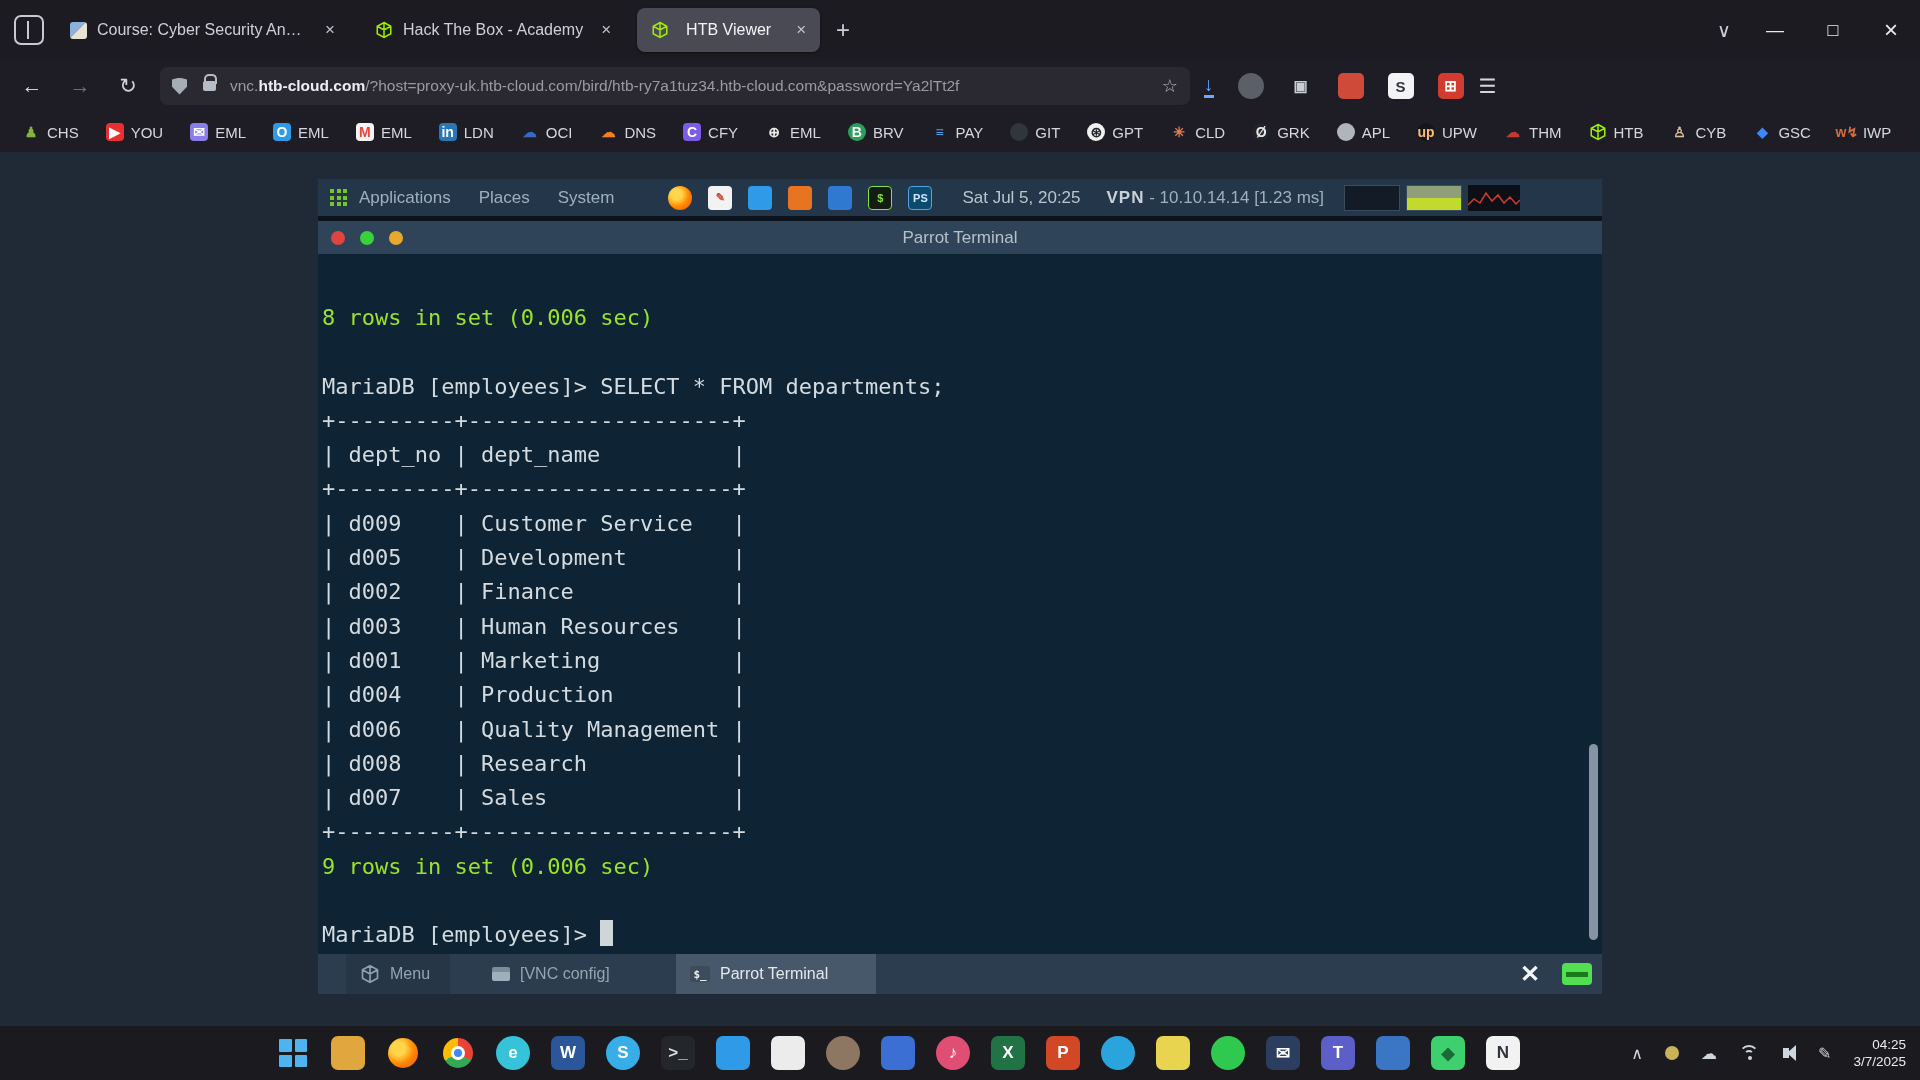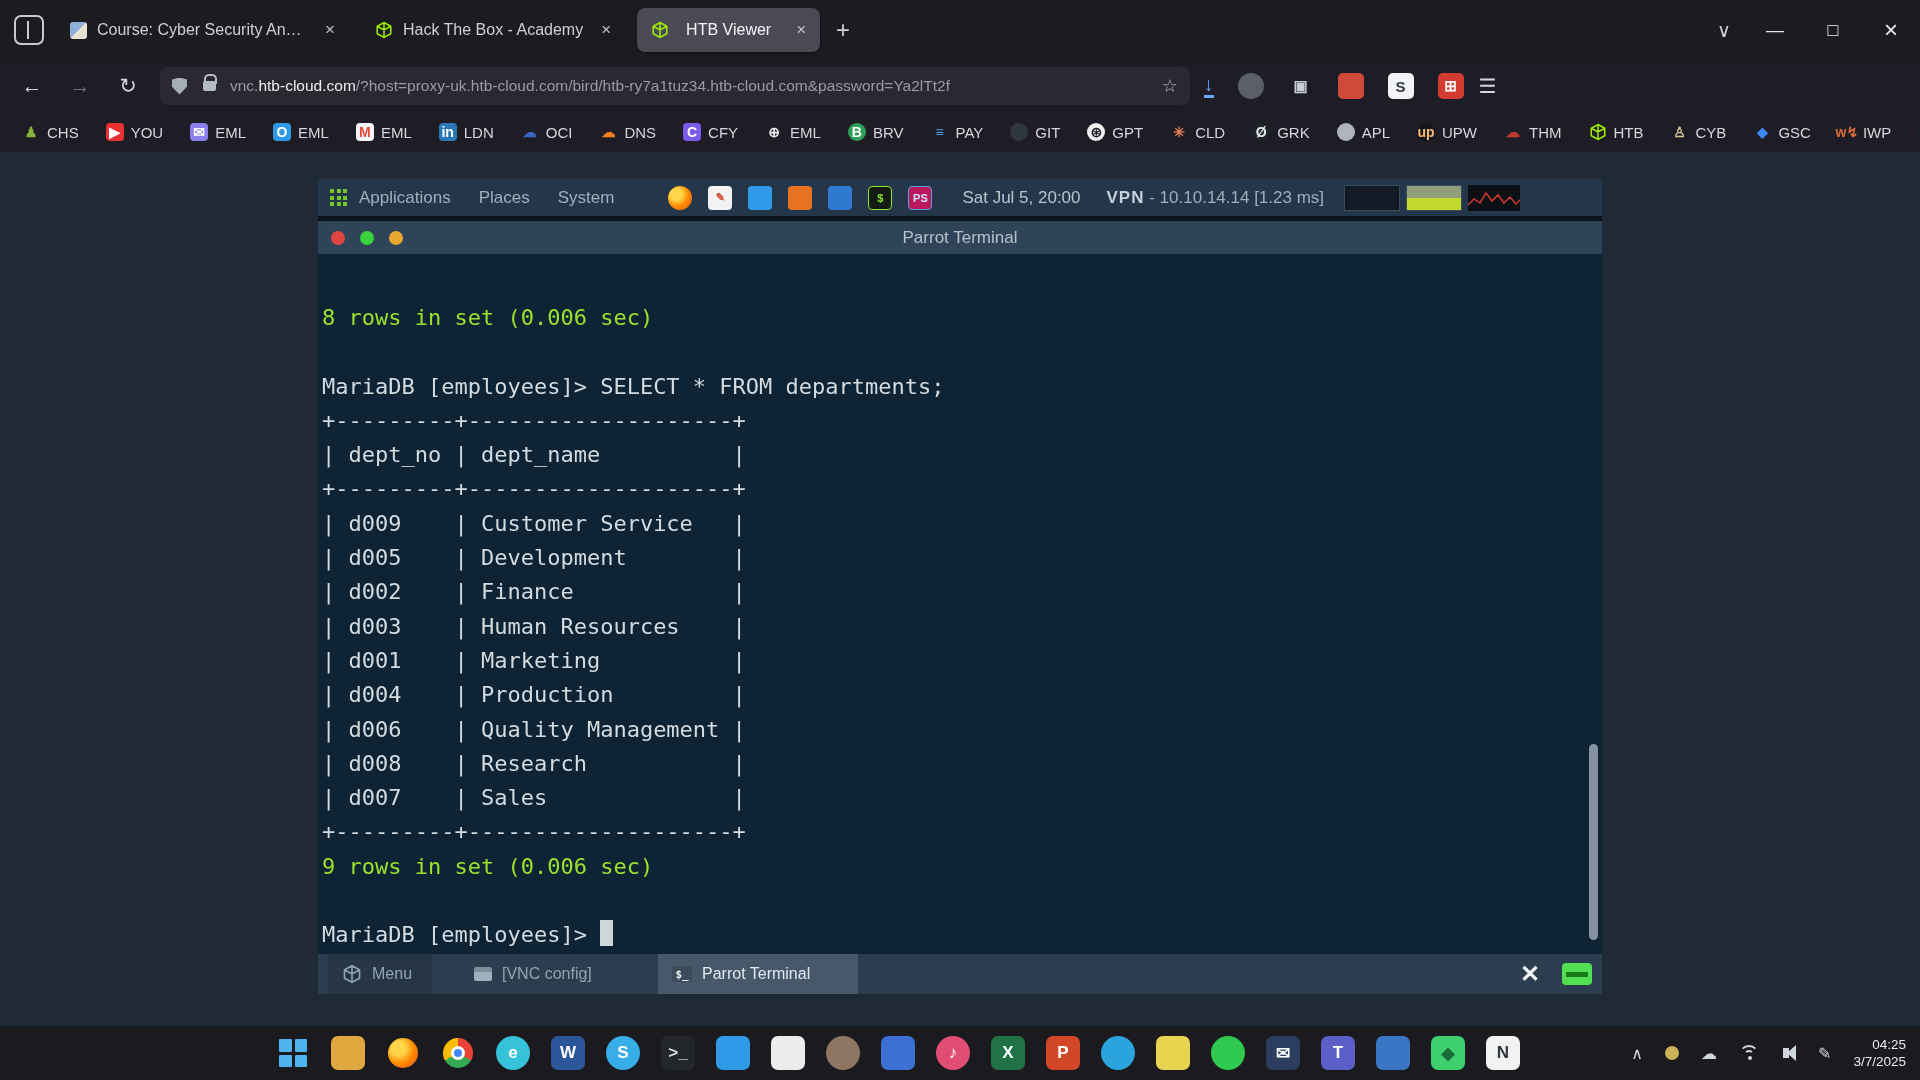--- a/index.html
+++ b/index.html
@@ -30,21 +30,21 @@
   .nav-ic { color:#cfd0d8; font-size:21px; width:48px; text-align:center; }
   .nav-ic.dim { color:#6d6d78; }
   .urlfield { width:1030px; height:38px; margin-left:8px; background:#2a2932; border-radius:8px;
     display:flex; align-items:center; padding:0 12px; }
   .shield { width:15px; height:17px; background:#a7adb7;
     clip-path:polygon(50% 0,100% 12%,100% 55%,50% 100%,0 55%,0 12%); }
   .lock { width:13px; height:10px; background:#b6bcc6; border-radius:2px; position:relative; margin-left:16px; }
   .lock::before { content:""; position:absolute; width:9px; height:8px; border:2px solid #b6bcc6;
     border-bottom:none; border-radius:5px 5px 0 0; top:-7px; left:1px; }
   .url { margin-left:14px; font-size:15.5px; color:#9a9aa6; white-space:nowrap; overflow:hidden; flex:1; }
-  .url b { color:#ecedf2; font-weight:normal; }
+  .url b { color:#ecedf2; font-weight:bold; }
   .star { color:#b8b8c4; font-size:18px; }
   .actions { display:flex; align-items:center; margin-left:14px; gap:24px; }
   .act { width:26px; height:26px; display:flex; align-items:center; justify-content:center;
     border-radius:5px; font-size:15px; font-weight:bold; }
   .dl { color:#6aa9ff; font-size:19px; border-bottom:3px solid #6aa9ff; height:24px; }
   .menu-ic { color:#d4d4dc; font-size:20px; }
 
   .bookmarksbar { position:absolute; top:112px; left:0; width:1920px; height:40px; background:#1e1d25;
     display:flex; align-items:center; padding-left:22px; gap:27px; }
   .bm { display:flex; align-items:center; gap:7px; color:#d6d6de; font-size:15px; }
@@ -319,23 +319,23 @@
           <span class="pmenu" data-interactable="true">Places</span>
           <span class="pmenu" data-interactable="true">System</span>
         </span>
       <span id="panel-apps" style="display:flex;align-items:center;margin-left:26px;">
           <span class="papp ff-circle" data-interactable="true"></span>
           <span class="papp " data-interactable="true" style="background: rgb(242, 242, 242); color: rgb(208, 74, 58);">✎</span>
           <span class="papp " data-interactable="true" style="background: rgb(47, 155, 232); color: rgb(255, 255, 255);"></span>
           <span class="papp " data-interactable="true" style="background: rgb(232, 116, 34); color: rgb(255, 255, 255);"></span>
           <span class="papp " data-interactable="true" style="background: rgb(47, 121, 208); color: rgb(255, 255, 255);"></span>
           <span class="papp " data-interactable="true" style="background: rgb(18, 28, 18); color: rgb(138, 226, 52); border: 1.5px solid rgb(138, 226, 52);">$</span>
-          <span class="papp " data-interactable="true" style="background: #be185d; color: rgb(207, 230, 255); border: 1.5px solid rgb(90, 160, 224);">PS</span>
-        </span>
-      <span class="pclock" data-interactable="true">Sat Jul 5, 20:00</span>
+          <span class="papp " data-interactable="true" style="background: #0c4a6e; color: rgb(207, 230, 255); border: 1.5px solid rgb(90, 160, 224);">PS</span>
+        </span>
+      <span class="pclock" data-interactable="true">Sat Jul 5, 20:25</span>
       <span class="pvpn" data-interactable="false"><b>VPN</b> <span>- 10.10.14.14 [1.23 ms]</span></span>
       <span class="pboxes">
         <span class="pbox" data-interactable="false"></span>
         <span class="pbox preview" data-interactable="true"></span>
         <span class="pbox graph" data-interactable="false">
           <svg width="52" height="26" viewBox="0 0 52 26">
               <polyline points="0,20 6,14 12,18 18,8 24,16 30,10 36,18 42,12 48,19 52,15" fill="none" stroke="#d03a2e" stroke-width="1.5"></polyline>
             </svg>
         </span>
       </span>
@@ -346,21 +346,21 @@
       <span class="tcircles" id="traffic-lights">
           <span class="tcircle" data-interactable="true" style="background: rgb(224, 68, 62);"></span>
           <span class="tcircle" data-interactable="true" style="background: rgb(58, 210, 58);"></span>
           <span class="tcircle" data-interactable="true" style="background: rgb(230, 169, 45);"></span>
         </span>
       <span class="ttext" data-interactable="false">Parrot Terminal</span>
     </div>
     <div class="tbody" id="term-lines" data-interactable="true"><div class="green" data-interactable="false">8 rows in set (0.006 sec)</div><div data-interactable="false"> </div><div data-interactable="false">MariaDB [employees]&gt; SELECT * FROM departments;</div><div data-interactable="false">+---------+--------------------+</div><div data-interactable="false">| dept_no | dept_name          |</div><div data-interactable="false">+---------+--------------------+</div><div data-interactable="false">| d009    | Customer Service   |</div><div data-interactable="false">| d005    | Development        |</div><div data-interactable="false">| d002    | Finance            |</div><div data-interactable="false">| d003    | Human Resources    |</div><div data-interactable="false">| d001    | Marketing          |</div><div data-interactable="false">| d004    | Production         |</div><div data-interactable="false">| d006    | Quality Management |</div><div data-interactable="false">| d008    | Research           |</div><div data-interactable="false">| d007    | Sales              |</div><div data-interactable="false">+---------+--------------------+</div><div class="green" data-interactable="false">9 rows in set (0.006 sec)</div><div data-interactable="false"> </div><div data-interactable="false">MariaDB [employees]&gt; <span class="cursor" data-interactable="false"></span></div></div>
 
     <div class="vtaskbar" data-interactable="false">
-      <span id="vnc-tasks" style="display:flex;align-items:center;height:40px;">
+      <span id="vnc-tasks" style="display:flex;align-items:center;height:40px;padding-left:18px;">
           <span class="vtask menu" data-interactable="true" style="width: 104px; margin-left: 10px;">
             <span class="tico" data-interactable="false" style="width: 20px; height: 20px; display: inline-flex;">
               <svg viewBox="0 0 24 24">
                 <path d="M12 2 L21 7 V17 L12 22 L3 17 V7 Z M12 2 V12 M3 7 L12 12 L21 7 M12 12 V22" fill="none" stroke="#8fa0ad" stroke-width="2"></path>
               </svg>
             </span>
             <span data-interactable="false">Menu</span>
           </span>
           <span class="vtask" data-interactable="true" style="width: 170px; margin-left: 28px;">
             <span class="winico tico" data-interactable="false"></span>

